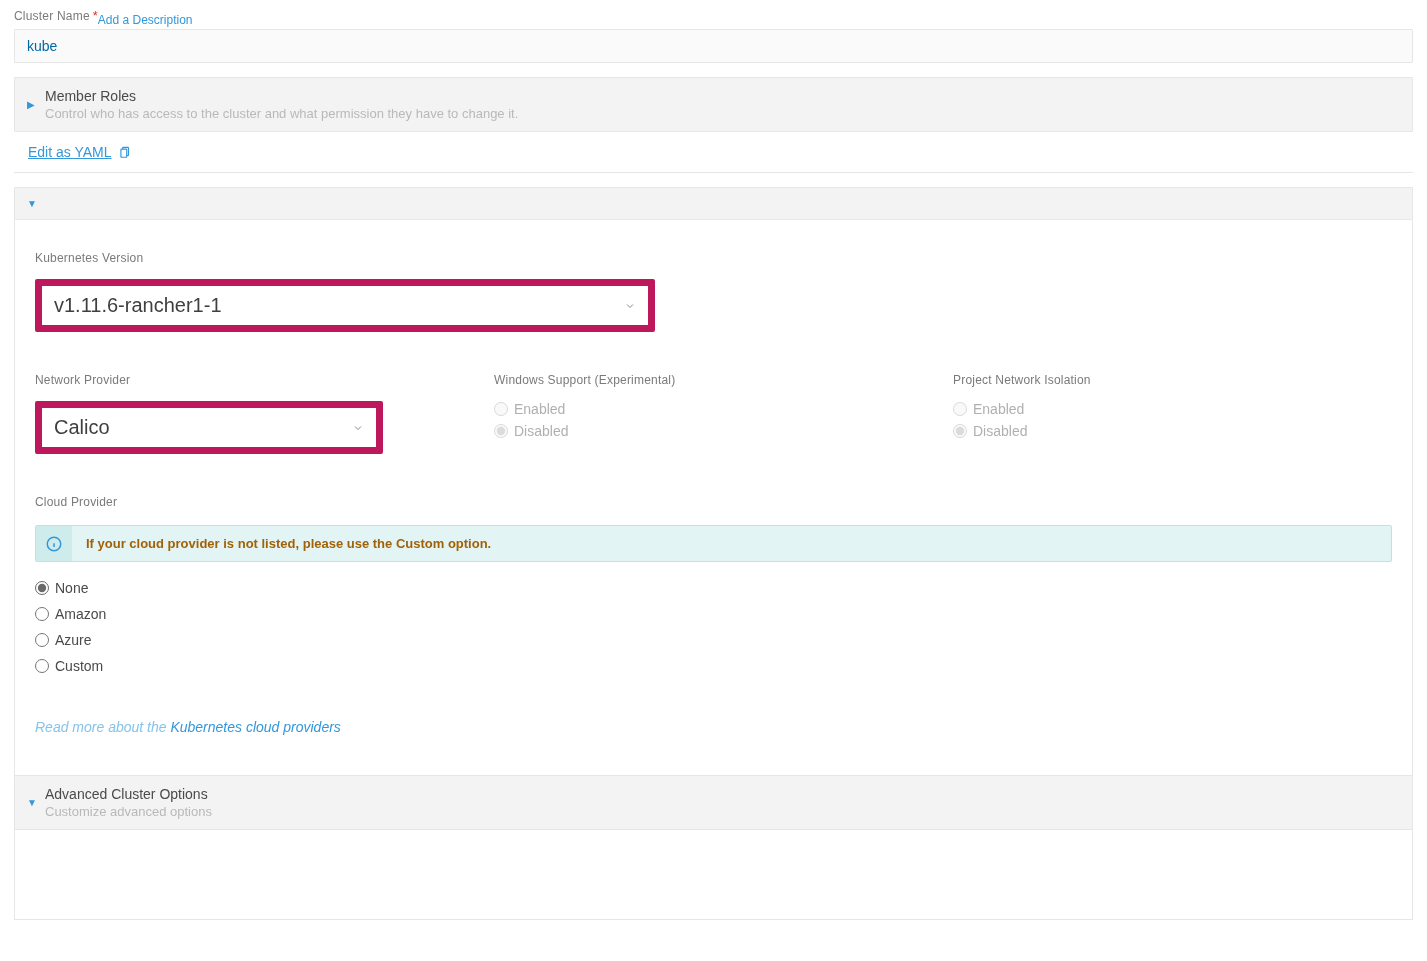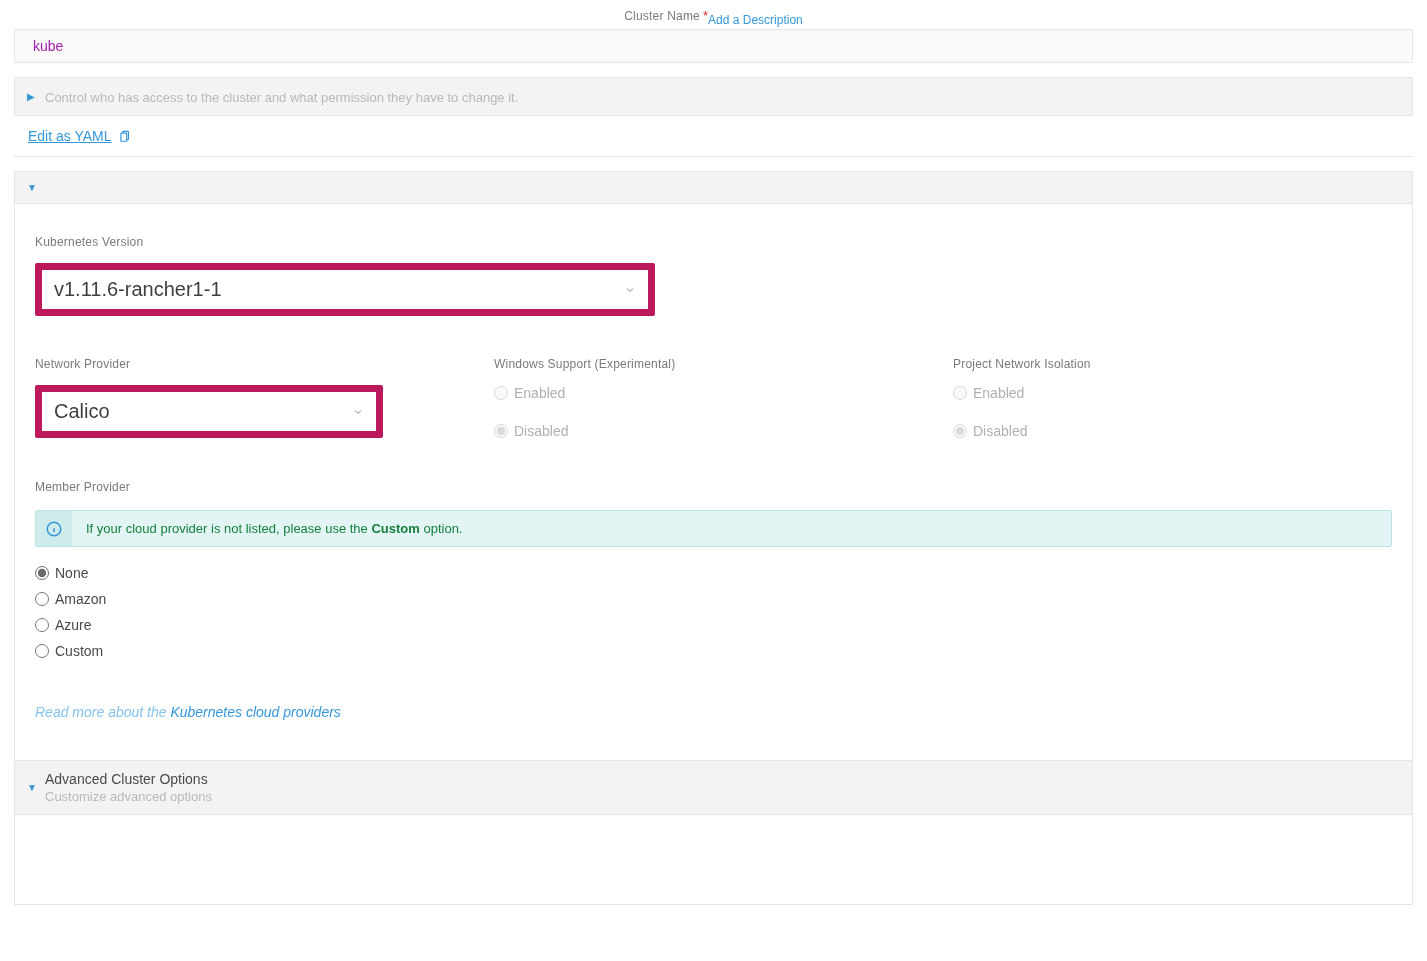--- a/index.html
+++ b/index.html
@@ -3,31 +3,31 @@
 <meta charset="utf-8">
 <style>
 * { box-sizing: border-box; margin: 0; padding: 0; }
 body {
   font-family: -apple-system, 'Segoe UI', Helvetica, Arial, sans-serif;
   font-size: 13px;
   color: #4a4a4a;
   background: #fff;
   padding: 8px 14px;
 }
-.row-top { display: flex; justify-content: center; align-items: flex-end; }
+.row-top { display: flex; justify-content: flex-start; align-items: flex-end; }
 .label { font-size: 12px; color: #7a7a7a; letter-spacing: 0.2px; margin-bottom: 4px; display: inline-block; }
 .req { color: #de3131; margin-left: 3px; }
 .link { color: #3497d9; font-size: 12px; cursor: pointer; }
 .input-text {
   width: 100%;
   border: 1px solid #e6e6e6;
   background: #fafafa;
-  padding: 8px 18px;
+  padding: 8px 12px;
   font-size: 14px;
-  color: #a21caf;
+  color: #0369a1;
   outline: none;
   border-radius: 1px;
   margin-top: 2px;
 }
 .section {
   background: #f3f3f3;
   border: 1px solid #e6e6e6;
   margin-top: 14px;
   display: flex;
   align-items: center;
@@ -70,36 +70,36 @@
   align-items: center;
   cursor: pointer;
   border-radius: 2px;
 }
 .k8s-select { width: 620px; max-width: 100%; }
 .net-select { width: 348px; max-width: 100%; }
 .chev { color: #888; }
 .chev svg { width: 12px; height: 12px; }
 .cols3 { display: flex; gap: 20px; }
 .cols3 > div { flex: 1; }
-.radio-row { display: flex; align-items: center; gap: 6px; margin-top: 22px; color: #b0b0b0; font-size: 14px; }
+.radio-row { display: flex; align-items: center; gap: 6px; margin-top: 6px; color: #b0b0b0; font-size: 14px; }
 input[type=radio] { width: 14px; height: 14px; accent-color: #6a6a6a; }
 input[type=radio]:disabled { opacity: .8; }
 .info-bar {
   display: flex; align-items: stretch;
   border: 1px solid #bde3e4;
   background: #e3f4f4;
   border-radius: 2px;
 }
 .info-icon-cell {
   background: #cfeced;
   width: 36px; flex: 0 0 36px;
   display: flex; align-items: center; justify-content: center;
 }
 .info-icon-cell svg { width: 18px; height: 18px; color: #3497d9; stroke: #3497d9; }
-.info-text { padding: 10px 14px; font-size: 13px; color: #15803d; }
+.info-text { padding: 10px 14px; font-size: 13px; color: #a16207; font-weight: bold; }
 .cloud-radios { margin-top: 18px; }
 .cloud-radio { display: flex; align-items: center; gap: 6px; margin-top: 10px; font-size: 14px; color: #4a4a4a; }
 .read-more { margin-top: 45px; font-size: 14px; font-style: italic; }
 .read-more .muted { color: #85c3ea; }
 .read-more .stronglink { color: #3497d9; cursor: pointer; }
 .adv-body { border: 1px solid #e6e6e6; border-top: none; height: 90px; }
 </style>
 </head>
 <body>
 
@@ -109,20 +109,21 @@
   <div>
     <span class="label">Cluster Name</span><span class="req">*</span>
   </div>
   <span class="link">Add a Description</span>
 </div>
 <input class="input-text" type="text" value="kube" style="">
 
 <div class="section">
   <div class="arrow">▶</div>
   <div class="section-titles">
+    <div class="sec-title">Member Roles</div>
     <div class="sec-sub">Control who has access to the cluster and what permission they have to change it.</div>
   </div>
 </div>
 
 <div class="yaml-row">
   <span class="yaml-link">
     <span>Edit as YAML</span>
     <svg viewBox="0 0 24 24" fill="none" stroke="#3497d9" stroke-width="2">
       <rect x="8" y="4" width="10" height="14" rx="1"></rect>
         <rect x="5" y="7" width="10" height="14" rx="1" fill="#fff"></rect>
@@ -178,21 +179,21 @@
         <span>Enabled</span>
       </label>
       <label class="radio-row">
         <input type="radio" name="pi" disabled="" checked="" style="">
         <span>Disabled</span>
       </label>
     </div>
   </div>
 
   <div>
-    <div class="label">Member Provider</div>
+    <div class="label">Cloud Provider</div>
     <div class="info-bar" style="margin-top:12px">
       <div class="info-icon-cell">
         <svg viewBox="0 0 24 24" fill="none" stroke-width="2">
             <circle cx="12" cy="12" r="9"></circle>
             <line x1="12" y1="8" x2="12" y2="8"></line>
             <line x1="12" y1="11" x2="12" y2="16"></line>
           </svg>
       </div>
       <div class="info-text">
         <span>If your cloud provider is not listed, please use the </span><b>Custom</b><span> option.</span>

